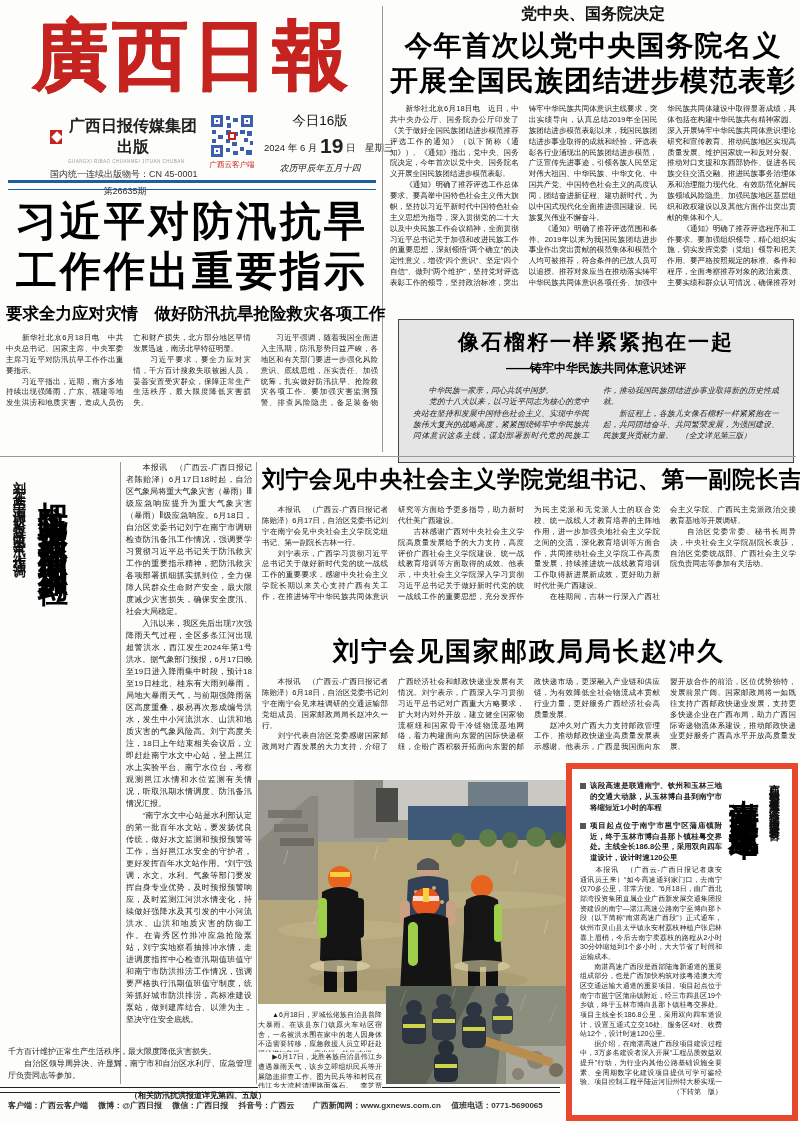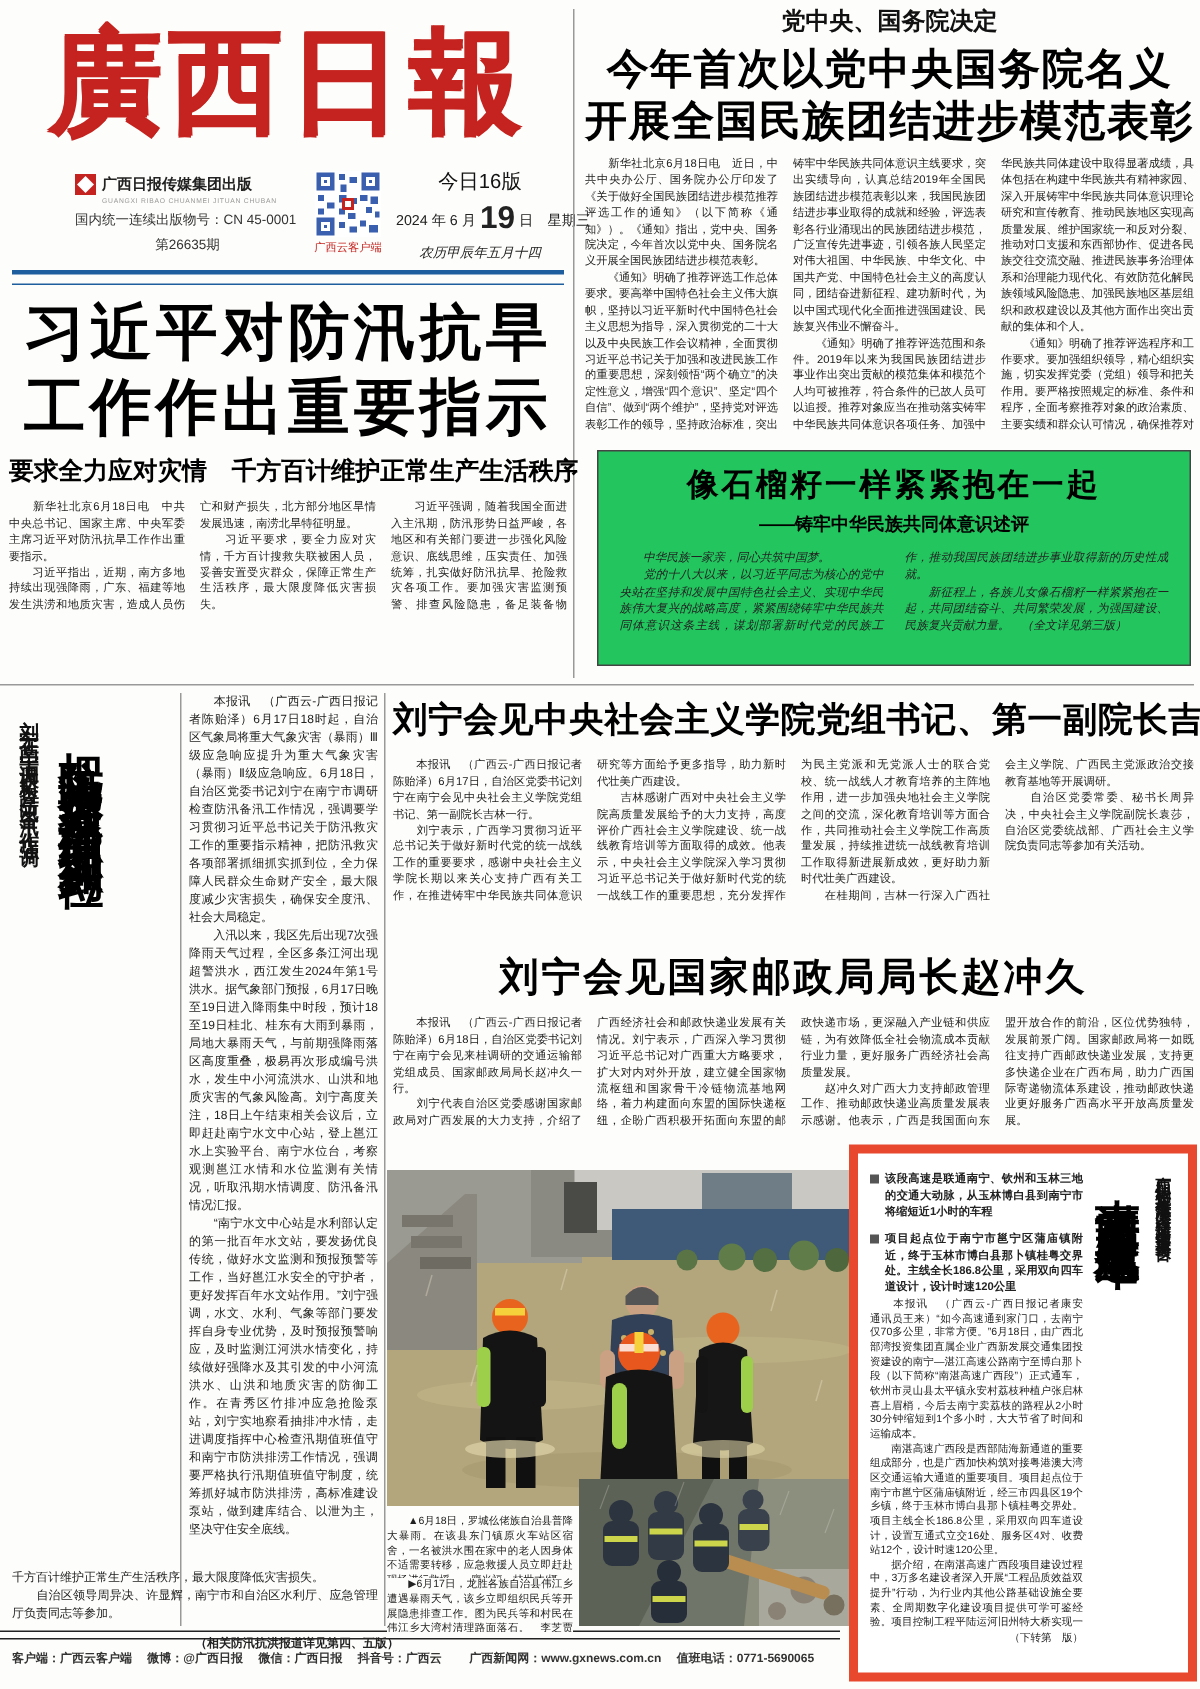--- a/index.html
+++ b/index.html
@@ -21,21 +21,21 @@
 <div id="page">
 
   <div class="abs" style="left:8px;top:4px;width:368px;height:182px;">
     <div class="abs serifish" style="left:0;top:2px;width:368px;text-align:center;font-size:76px;font-weight:bold;color:#c5231f;letter-spacing:4px;line-height:1.3;text-shadow:1px 0 0 #c5231f,0 1px 0 #c5231f;">廣西日報</div>
 
     <div class="abs" style="left:42px;top:112px;width:150px;">
       <div style="display:flex;align-items:center;gap:4px;">
         <span style="display:inline-block;width:14px;height:14px;background:#c5231f;position:relative;">
           <span style="position:absolute;left:3px;top:3px;width:8px;height:8px;background:#fff;transform:rotate(45deg);"></span>
         </span>
-        <span style="font-size:10px;font-weight:bold;color:#222;text-align:center;">广西日报传媒集团出版</span>
+        <span style="font-size:16px;font-weight:bold;color:#222;text-align:center;">广西日报传媒集团出版</span>
       </div>
       <div style="font-size:4.5px;color:#999;letter-spacing:.5px;margin:1px 0 4px 18px;">GUANGXI RIBAO CHUANMEI JITUAN CHUBAN</div>
       <div style="font-size:9px;color:#333;">国内统一连续出版物号：CN 45-0001</div>
       <div style="font-size:9px;color:#333;margin-top:4px;text-align:center;">第26635期</div>
     </div>
 
     <div class="abs" style="left:199px;top:110px;width:50px;text-align:center;">
       <svg width="44" height="44" viewBox="0 0 44 44" style="display:block;margin:0 auto;">
         <rect width="44" height="44" fill="#fff"></rect>
         <g fill="#3a5fae">
@@ -98,28 +98,28 @@
     <div class="center" style="font-size:28px;font-weight:900;color:#000;letter-spacing:1px;line-height:1.25;">开展全国民族团结进步模范表彰</div>
     <div class="body-text cols-3" style="margin-top:6px;height:190px;">　　新华社北京6月18日电　近日，中共中央办公厅、国务院办公厅印发了《关于做好全国民族团结进步模范推荐评选工作的通知》（以下简称《通知》）。《通知》指出，党中央、国务院决定，今年首次以党中央、国务院名义开展全国民族团结进步模范表彰。
 　　《通知》明确了推荐评选工作总体要求。要高举中国特色社会主义伟大旗帜，坚持以习近平新时代中国特色社会主义思想为指导，深入贯彻党的二十大以及中央民族工作会议精神，全面贯彻习近平总书记关于加强和改进民族工作的重要思想，深刻领悟“两个确立”的决定性意义，增强“四个意识”、坚定“四个自信”、做到“两个维护”，坚持党对评选表彰工作的领导，坚持政治标准，突出铸牢中华民族共同体意识主线要求，突出实绩导向，认真总结2019年全国民族团结进步模范表彰以来，我国民族团结进步事业取得的成就和经验，评选表彰各行业涌现出的民族团结进步模范，广泛宣传先进事迹，引领各族人民坚定对伟大祖国、中华民族、中华文化、中国共产党、中国特色社会主义的高度认同，团结奋进新征程、建功新时代，为以中国式现代化全面推进强国建设、民族复兴伟业不懈奋斗。
 　　《通知》明确了推荐评选范围和条件。2019年以来为我国民族团结进步事业作出突出贡献的模范集体和模范个人均可被推荐，符合条件的已故人员可以追授。推荐对象应当在推动落实铸牢中华民族共同体意识各项任务、加强中华民族共同体建设中取得显著成绩，具体包括在构建中华民族共有精神家园、深入开展铸牢中华民族共同体意识理论研究和宣传教育、推动民族地区实现高质量发展、维护国家统一和反对分裂、推动对口支援和东西部协作、促进各民族交往交流交融、推进民族事务治理体系和治理能力现代化、有效防范化解民族领域风险隐患、加强民族地区基层组织和政权建设以及其他方面作出突出贡献的集体和个人。
 　　《通知》明确了推荐评选程序和工作要求。要加强组织领导，精心组织实施，切实发挥党委（党组）领导和把关作用。要严格按照规定的标准、条件和程序，全面考察推荐对象的政治素质、主要实绩和群众认可情况，确保推荐对象的先进性、代表性和时代性。要充分发扬民主、广泛听取意见，注重群众评价，确保公开公平公正。</div>
   </div>
 
   <div class="abs" style="left:6px;top:196px;width:372px;height:258px;">
     <div class="center" style="font-size:41px;font-weight:900;color:#000;letter-spacing:3px;line-height:1.22;">习近平对防汛抗旱</div>
     <div class="center" style="font-size:41px;font-weight:900;color:#000;letter-spacing:3px;line-height:1.22;">工作作出重要指示</div>
-    <div class="center" style="font-size:16.5px;font-weight:900;color:#000;margin-top:7px;white-space:nowrap;">要求全力应对灾情　千方百计维护正常生产生活秩序</div>
+    <div class="center" style="font-size:16.5px;font-weight:900;color:#000;margin-top:7px;white-space:nowrap;">要求全力应对灾情　做好防汛抗旱抢险救灾各项工作</div>
     <div class="body-text cols-3" style="margin-top:8px;height:84px;">　　新华社北京6月18日电　中共中央总书记、国家主席、中央军委主席习近平对防汛抗旱工作作出重要指示。
 　　习近平指出，近期，南方多地持续出现强降雨，广东、福建等地发生洪涝和地质灾害，造成人员伤亡和财产损失，北方部分地区旱情发展迅速，南涝北旱特征明显。
 　　习近平要求，要全力应对灾情，千方百计搜救失联被困人员，妥善安置受灾群众，保障正常生产生活秩序，最大限度降低灾害损失。
 　　习近平强调，随着我国全面进入主汛期，防汛形势日益严峻，各地区和有关部门要进一步强化风险意识、底线思维，压实责任、加强统筹，扎实做好防汛抗旱、抢险救灾各项工作。要加强灾害监测预警、排查风险隐患，备足装备物资、完善工作预案，有力有效应对各类突发事件，切实保障人民群众生命财产安全和社会大局稳定。</div>
   </div>
 
-  <div class="abs" style="left:398px;top:300px;width:394px;height:142px;border:1px solid #444;background:#22c55e;">
+  <div class="abs" style="left:398px;top:319px;width:394px;height:142px;border:1px solid #444;background:#e5e5e5;">
     <div class="center" style="font-size:21px;font-weight:900;color:#000;letter-spacing:2px;margin-top:8px;">像石榴籽一样紧紧抱在一起</div>
     <div class="center" style="font-size:12px;font-weight:bold;color:#000;margin-top:4px;">——铸牢中华民族共同体意识述评</div>
     <div class="body-text serifish" style="column-count:2;column-gap:14px;margin:8px 14px 0 14px;height:74px;font-style:italic;font-size:7.8px;">　　中华民族一家亲，同心共筑中国梦。
 　　党的十八大以来，以习近平同志为核心的党中央站在坚持和发展中国特色社会主义、实现中华民族伟大复兴的战略高度，紧紧围绕铸牢中华民族共同体意识这条主线，谋划部署新时代党的民族工作，推动我国民族团结进步事业取得新的历史性成就。
 　　新征程上，各族儿女像石榴籽一样紧紧抱在一起，共同团结奋斗、共同繁荣发展，为强国建设、民族复兴贡献力量。　（全文详见第三版）</div>
   </div>
 
   <div class="abs hairline" style="left:0;top:456px;width:796px;height:1px;"></div>
 
   <div class="abs vrl" style="left:8px;top:470px;height:385px;width:20px;font-size:13px;font-weight:600;color:#111;letter-spacing:5px;">刘宁在南宁市调研检查防汛备汛工作强调</div>

